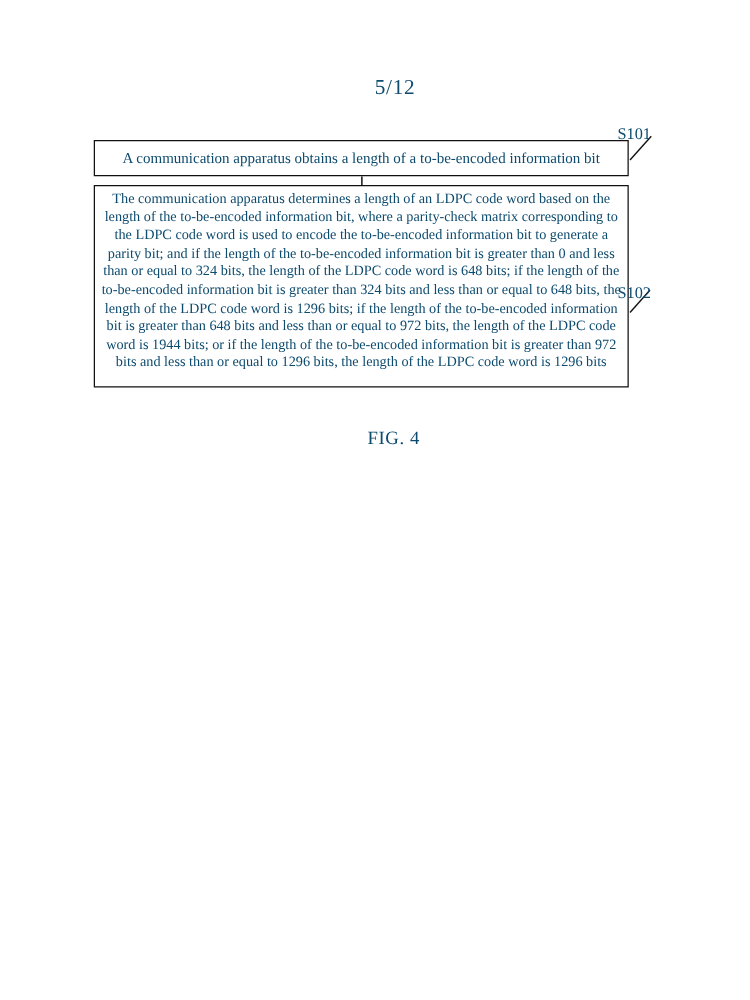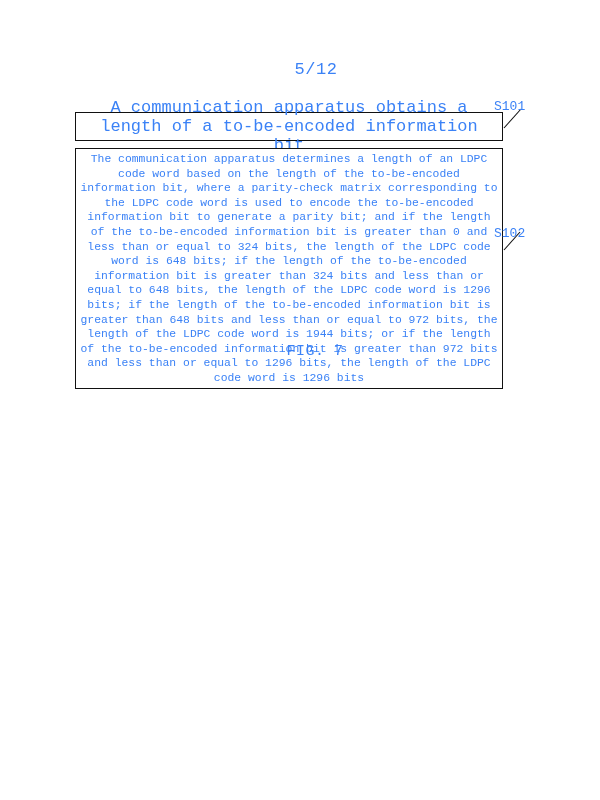--- a/index.html
+++ b/index.html
@@ -5,22 +5,22 @@
   html, body {
     margin: 0;
     padding: 0;
     background: #ffffff;
   }
   .sheet {
     position: relative;
     width: 576px;
     height: 800px;
     background: #ffffff;
-    font-family: Liberation Mono, monospace;
-    color: #3b82f6;
+    font-family: Liberation Serif, serif;
+    color: #0c4a6e;
     overflow: hidden;
   }
   .sheet-number {
     position: absolute;
     top: 60px;
     left: 316px;
     transform: translateX(-50%);
     font-size: 17px;
     letter-spacing: 0.5px;
     white-space: nowrap;
@@ -33,21 +33,21 @@
     box-sizing: border-box;
     background: #ffffff;
     text-align: center;
   }
   .flow-box.step-1 {
     top: 112px;
     height: 29px;
     display: flex;
     align-items: center;
     justify-content: center;
-    font-size: 17px;
+    font-size: 12px;
     padding: 0 6px;
   }
   .flow-box.step-2 {
     top: 148px;
     min-height: 162px;
     font-size: 11.4px;
     line-height: 14.6px;
     padding: 3px 4px 2px 4px;
   }
   .step-label {
@@ -95,15 +95,15 @@
   </div>
 
   <div class="step-label label-1">S101</div>
 
   <div class="flow-box step-2">
     <span>The communication apparatus determines a length of an LDPC code word based on the length of the to-be-encoded information bit, where a parity-check matrix corresponding to the LDPC code word is used to encode the to-be-encoded information bit to generate a parity bit; and if the length of the to-be-encoded information bit is greater than 0 and less than or equal to 324 bits, the length of the LDPC code word is 648 bits; if the length of the to-be-encoded information bit is greater than 324 bits and less than or equal to 648 bits, the length of the LDPC code word is 1296 bits; if the length of the to-be-encoded information bit is greater than 648 bits and less than or equal to 972 bits, the length of the LDPC code word is 1944 bits; or if the length of the to-be-encoded information bit is greater than 972 bits and less than or equal to 1296 bits, the length of the LDPC code word is 1296 bits</span>
   </div>
 
   <div class="step-label label-2">S102</div>
 
-  <div class="figure-caption">FIG. 7</div>
+  <div class="figure-caption">FIG. 4</div>
 
 </div>
 
 </body></html>

